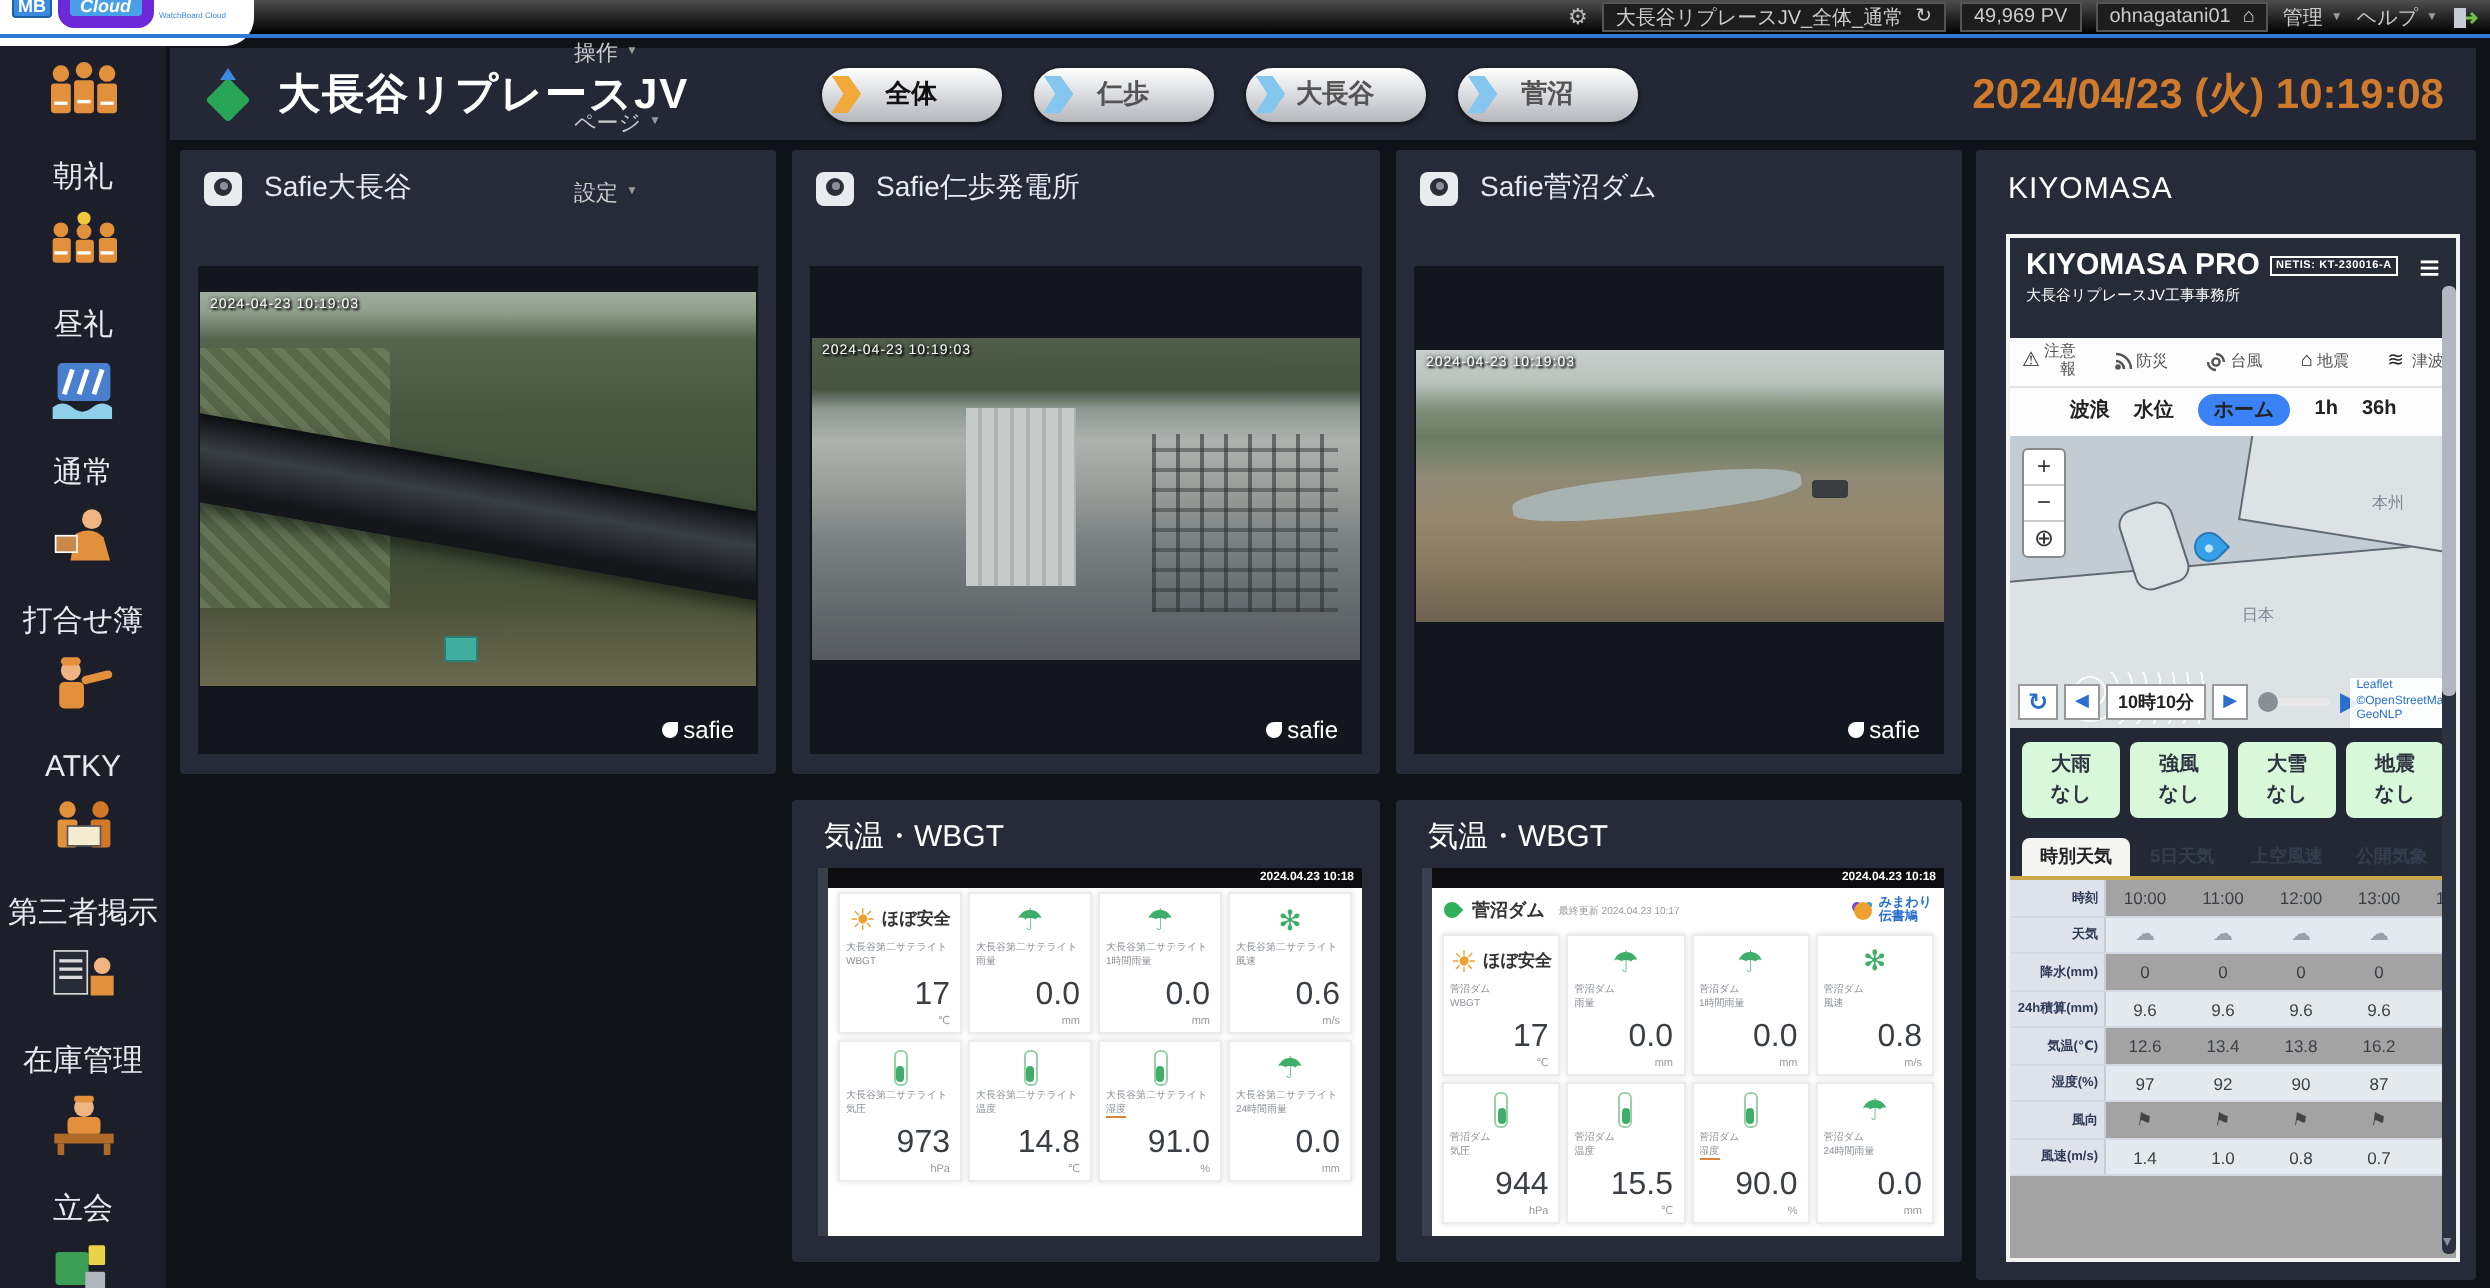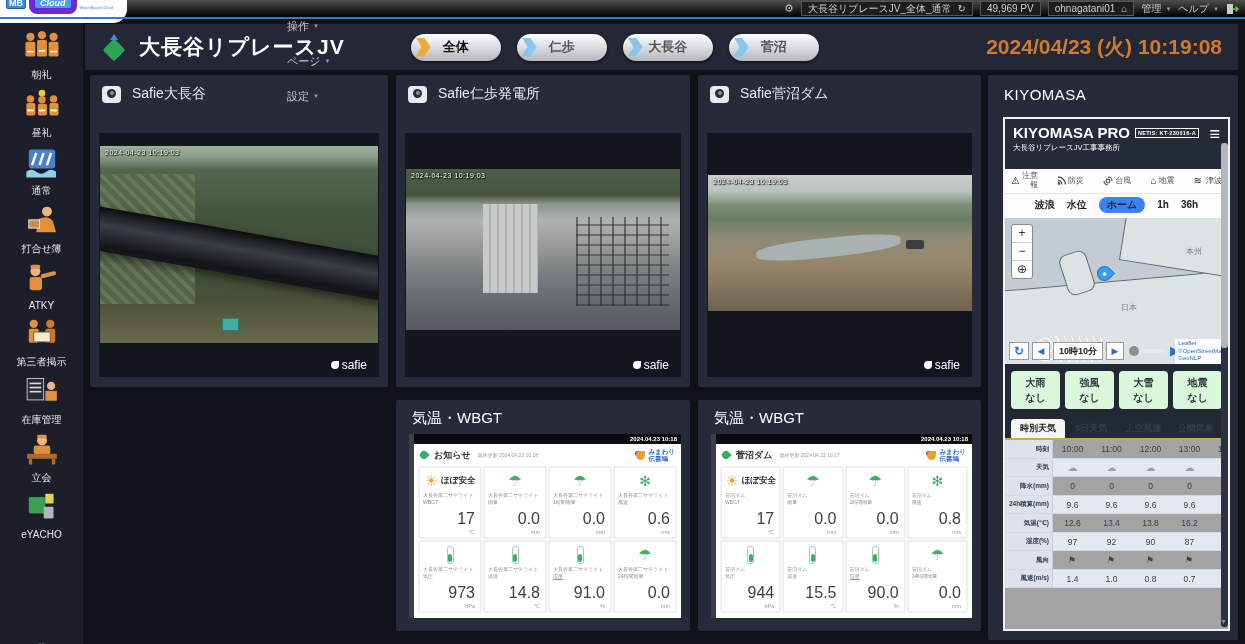--- a/index.html
+++ b/index.html
@@ -16,21 +16,21 @@
   .menu{display:flex;align-items:center;gap:4px;cursor:pointer;white-space:nowrap;}
   .caret{font-size:6px;color:#999;}
   .tb-right{margin-left:auto;display:flex;align-items:center;gap:7px;padding-right:6px;font-size:10px;}
   .tb-box{border:1px solid #555;background:#1d1d1d;padding:0 6px;height:13px;display:flex;align-items:center;gap:6px;white-space:nowrap;color:#ccc;}
   .tb-ic{font-size:11px;color:#bbb;}
   .blue-line{position:absolute;left:0;top:17px;width:1245px;height:2px;background:#2e7ad8;z-index:5;}
   
   .sidebar{position:absolute;left:0;top:19px;width:83px;height:625px;background:#1c1f2a;display:flex;flex-direction:column;align-items:center;padding-top:12px;box-sizing:border-box;}
   .side-item{display:flex;flex-direction:column;align-items:center;margin-bottom:7px;cursor:pointer;}
   .side-item svg{width:44px;height:33px;}
-  .side-label{color:#e8eaf0;font-size:10px;margin-top:4px;}
+  .side-label{color:#e8eaf0;font-size:15px;margin-top:15px;}
   .side-more{color:#5a6070;font-size:10px;margin-top:90px;}
   
   .page-header{position:absolute;left:85px;top:24px;width:1153px;height:46px;background:#242836;display:flex;align-items:center;padding:0 16px;box-sizing:border-box;}
   .diamond{position:relative;width:26px;height:26px;}
   .diamond::before{content:"";position:absolute;left:5px;top:8px;width:16px;height:16px;background:#27a456;transform:rotate(45deg);border-radius:2px;}
   .diamond::after{content:"";position:absolute;left:9px;top:0;border-left:4px solid transparent;border-right:4px solid transparent;border-bottom:6px solid #3c8ae0;}
   .page-title{color:#fff;font-size:21px;font-weight:bold;margin-left:12px;letter-spacing:1px;}
   .tabs{display:flex;gap:16px;margin-left:66px;}
   .tab{position:relative;width:90px;height:27px;border-radius:14px;background:linear-gradient(#ffffff,#d6d8dc 55%,#b4b6bc);box-shadow:0 1px 3px rgba(0,0,0,.7);display:flex;align-items:center;justify-content:center;font-size:13px;font-weight:bold;color:#555;cursor:pointer;overflow:hidden;}
   .tab .chev{position:absolute;left:5px;top:4px;width:15px;height:19px;clip-path:polygon(0 0,55% 0,100% 50%,55% 100%,0 100%,40% 50%);background:#85c6ef;}
@@ -385,29 +385,20 @@
         </div>
     </div>
   </div>
 
   <div class="panel" style="left:396px;top:400px;width:294px;height:231px;">
     <div class="wx-title">気温・WBGT</div>
     <div class="wx-widget">
       <div class="wx-bar">
           <span>2024.04.23 10:18</span>
         </div>
-      <div class="wx-head">
-        <span class="pin"></span>
-        <span class="wx-site">お知らせ</span>
-        <span class="wx-upd">最終更新 2024.04.23 10:18</span>
-        <span class="wx-logo">
-            <span class="logo-mark"></span>
-            <span><span>みまわり</span><br><span>伝書鳩</span></span>
-          </span>
-      </div>
       <div class="wx-grid">
         <div class="wx-card">
             <div class="wx-ic">
               <span class="g-sun">☀</span>
               <span class="wx-badge">ほぼ安全</span>
             </div>
             <div class="wx-lab"><span>大長谷第二サテライト</span><br><span>WBGT</span></div>
             <span class="wx-val">17</span>
             <span class="wx-unit">℃</span>
           </div>

